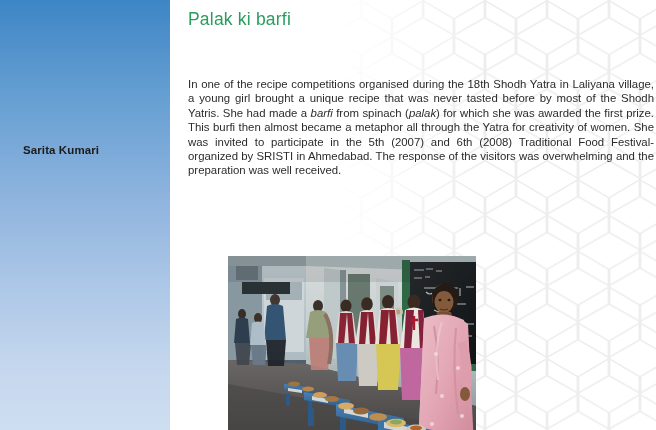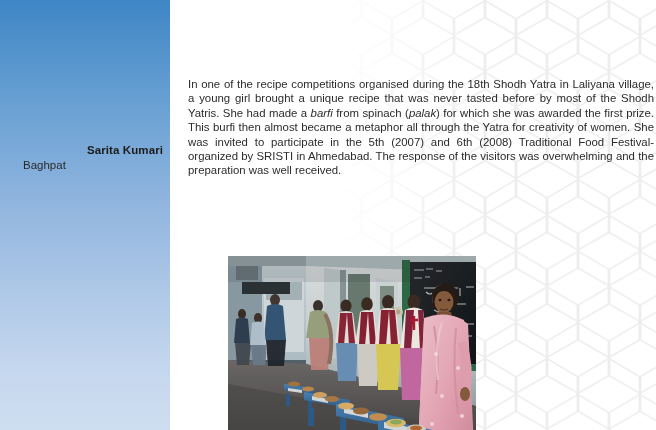--- a/index.html
+++ b/index.html
@@ -69,21 +69,20 @@
     top: 143px;
     width: 140px;
   }
   .person-name {
     font-size: 11.5px;
     font-weight: bold;
     color: #1b1b1b;
     letter-spacing: 0.1px;
     line-height: 15px;
     white-space: nowrap;
-    text-align: right;
   }
   .person-place {
     font-size: 11.5px;
     font-weight: normal;
     color: #2a2a2a;
     line-height: 15px;
     white-space: nowrap;
   }
 
   
@@ -149,25 +148,25 @@
       </defs>
       <rect x="0" y="0" width="326" height="430" fill="url(#hexgrid)"></rect>
     </svg>
   </div>
 
   <div class="sidebar"></div>
   <div class="sidebar-edge"></div>
 
   <div class="person-block">
     <div class="person-name">Sarita Kumari</div>
-    <div class="person-place">Baghpat</div>
   </div>
 
   <div class="content">
 
+    <h1 class="article-title">Palak ki barfi</h1>
 
     <p class="article-body"><span>In one of the recipe competitions organised during the 18th Shodh Yatra in Laliyana village, a young girl brought a unique recipe that was never tasted before by most of the Shodh Yatris. She had made a </span><i>barfi</i><span> from spinach (</span><i>palak</i><span>) for which she was awarded the first prize. This burfi then almost became a metaphor all through the Yatra for creativity of women. She was invited to participate in the 5th (2007) and 6th (2008) Traditional Food Festival- organized by SRISTI in Ahmedabad. The response of the visitors was overwhelming and the preparation was well received.</span></p>
 
     <figure class="photo-figure">
       <svg width="248" height="190" viewBox="0 0 248 190" xmlns="http://www.w3.org/2000/svg">
         <defs>
           <linearGradient id="floorG" x1="0" y1="0" x2="0" y2="1">
             <stop offset="0%" stop-color="#6e6a67"></stop>
             <stop offset="100%" stop-color="#433f3e"></stop>
           </linearGradient>

